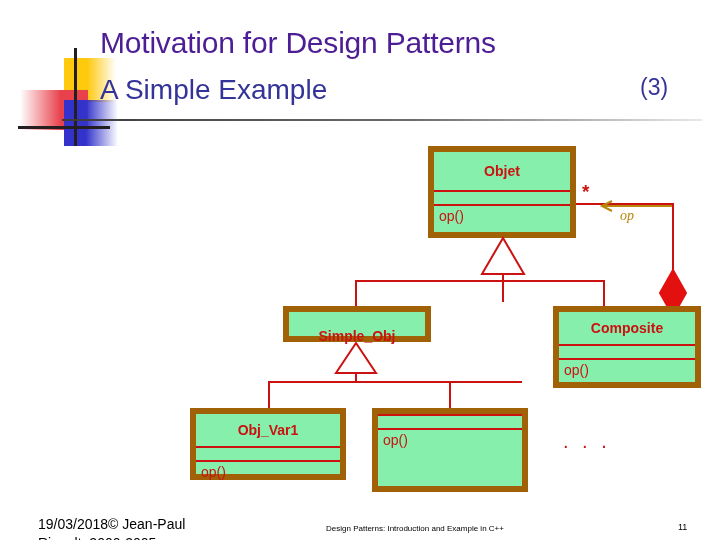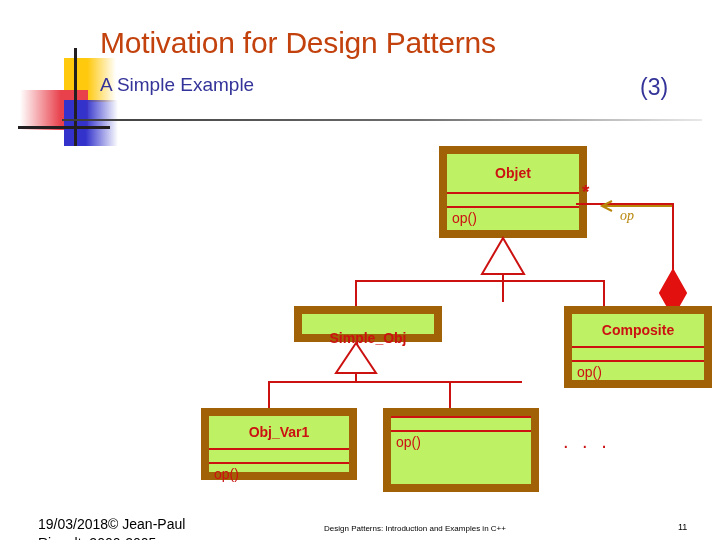--- a/index.html
+++ b/index.html
@@ -28,39 +28,39 @@
   .sq-blue {
     position: absolute; left: 46px; top: 52px; width: 54px; height: 46px;
     background: linear-gradient(to right, #3333CC 0%, #3333CC 40%, rgba(51,51,204,0) 100%);
   }
   .line-v { position: absolute; left: 56px; top: 0px; width: 3px; height: 98px; background: #231F20; }
   .line-h { position: absolute; left: 0px; top: 78px; width: 92px; height: 3px; background: #231F20; }
 
   
   #header-title {
     position: absolute; left: 100px; top: 26px; width: 600px;
-    font-size: 30px; color: #c2410c; letter-spacing: -0.2px; white-space: nowrap;
+    font-size: 30px; color: #4c1d95; letter-spacing: -0.2px; white-space: nowrap;
   }
   #header-sub {
     position: absolute; left: 100px; top: 74px;
-    font-size: 19px; color: #333399; white-space: nowrap;
+    font-size: 28px; color: #333399; white-space: nowrap;
   }
   #header-num {
     position: absolute; left: 640px; top: 74px;
     font-size: 23px; color: #333399;
   }
   #header-rule {
     position: absolute; left: 62px; top: 119px; width: 640px; height: 2px;
     background: linear-gradient(to right, #3B3B3B 0%, #6d6d6d 55%, #e8e8e8 100%);
   }
 
   
   #diagram { position: absolute; left: 0; top: 0; width: 720px; height: 540px; }
 
-  .uml-box { position: absolute; border: 8px solid #a16207; box-sizing: border-box; background: #bef264; margin-left: 11px; }
+  .uml-box { position: absolute; border: 6px solid #a16207; box-sizing: border-box; background: #86efac; }
   .uml-name {
     text-align: center; font-weight: bold; font-size: 14px; color: #CC1111;
     box-sizing: border-box; display: flex; align-items: center; justify-content: center;
   }
   .uml-sep { border-top: 2px solid #CC1111; box-sizing: border-box; }
   .uml-attr { height: 14px; }
   .uml-op {
     font-size: 14px; color: #CC1111; padding-left: 5px; padding-top: 2px; box-sizing: border-box;
   }
 
@@ -169,14 +169,14 @@
   <div class="uml-box" style="left:372px; top:408px; width:156px; height:84px;">
     <div class="uml-sep uml-attr"></div>
     <div class="uml-sep uml-op" style="height:34px;">op()</div>
   </div>
 
   <div class="ellipsis" style="left:563px; top:430px;">. . .</div>
 
 </div>
 
 <div id="footer-left">19/03/2018© Jean-Paul Rigault, 2000-2005</div>
-<div id="footer-center">Design Patterns: Introduction and Examples in C++</div>
+<div id="footer-center">Design Patterns: Introduction and Example in C++</div>
 <div id="footer-page">11</div>
 
 </body></html>

